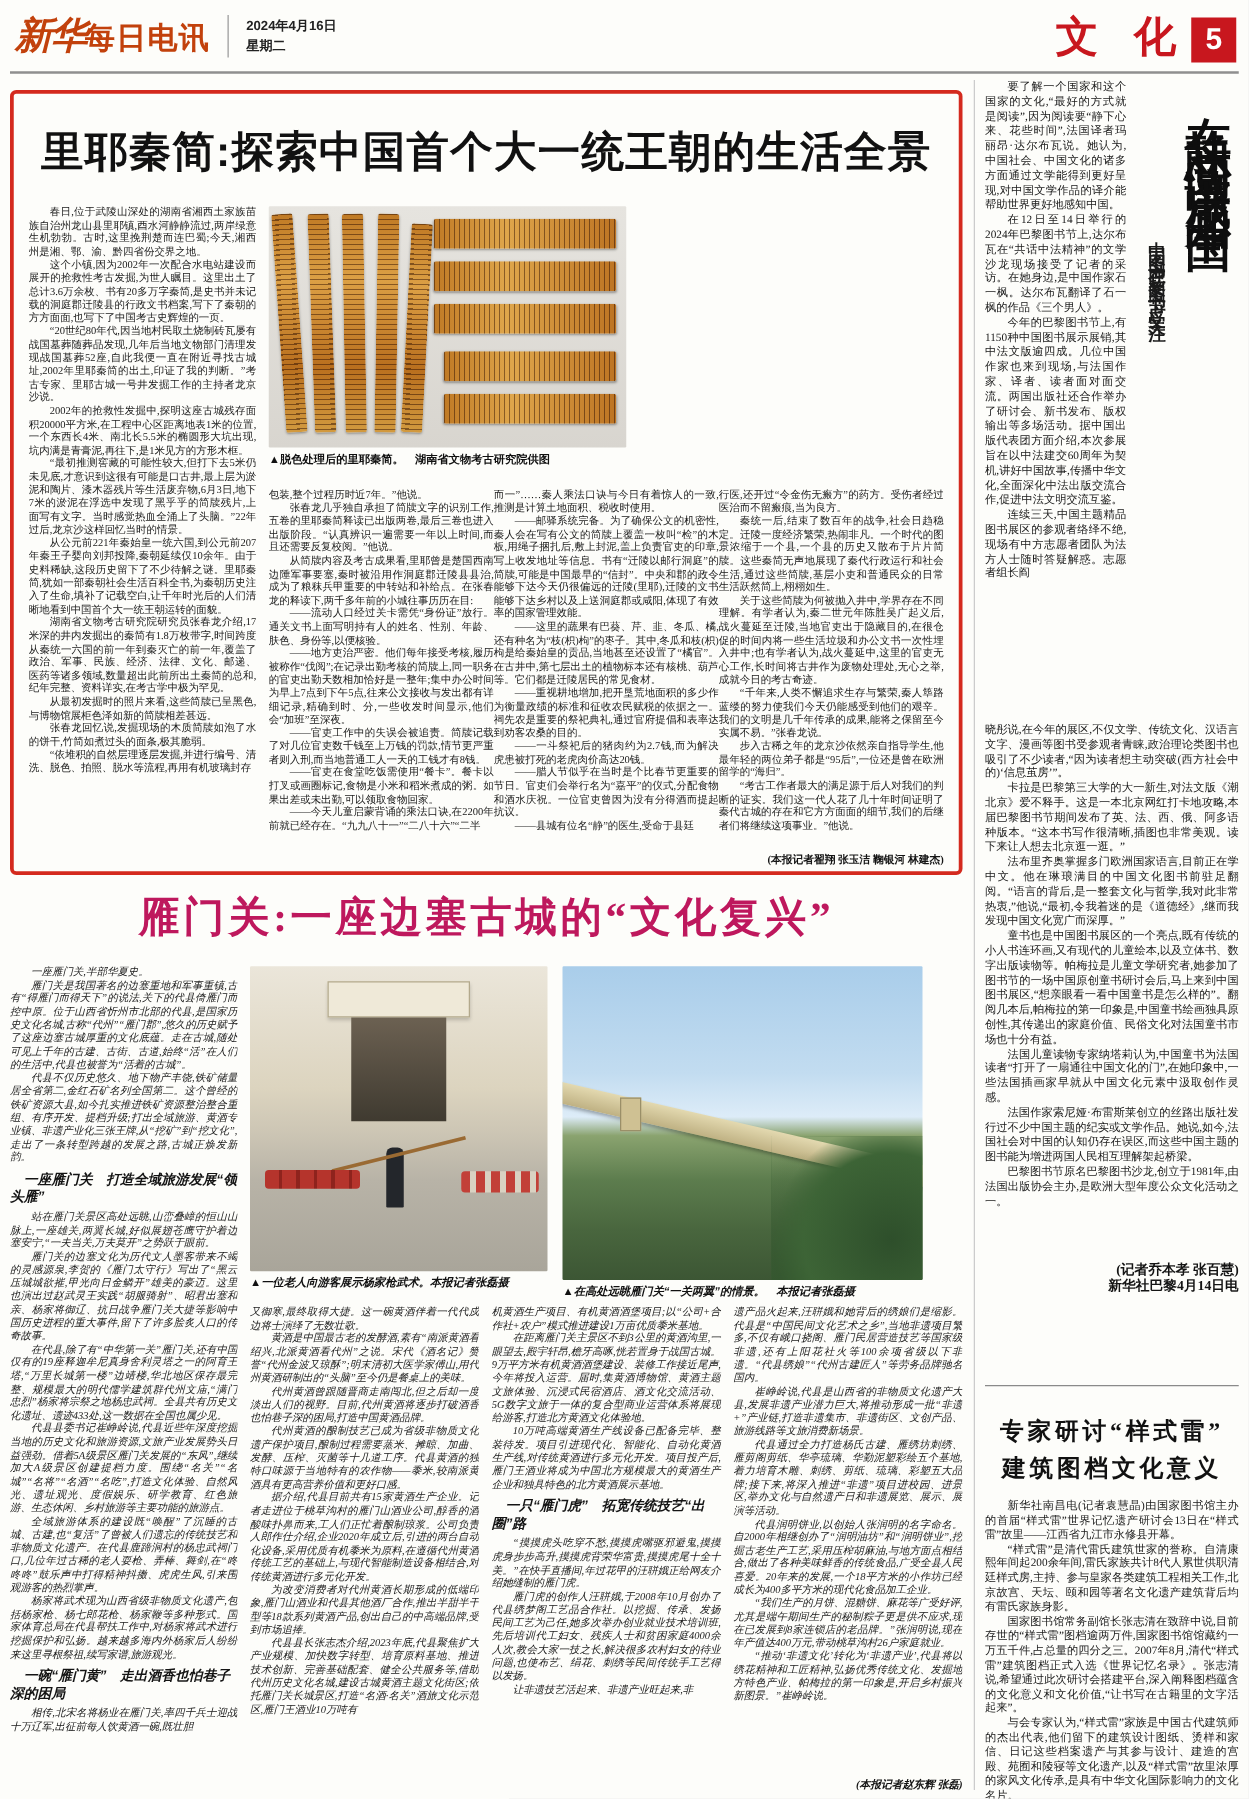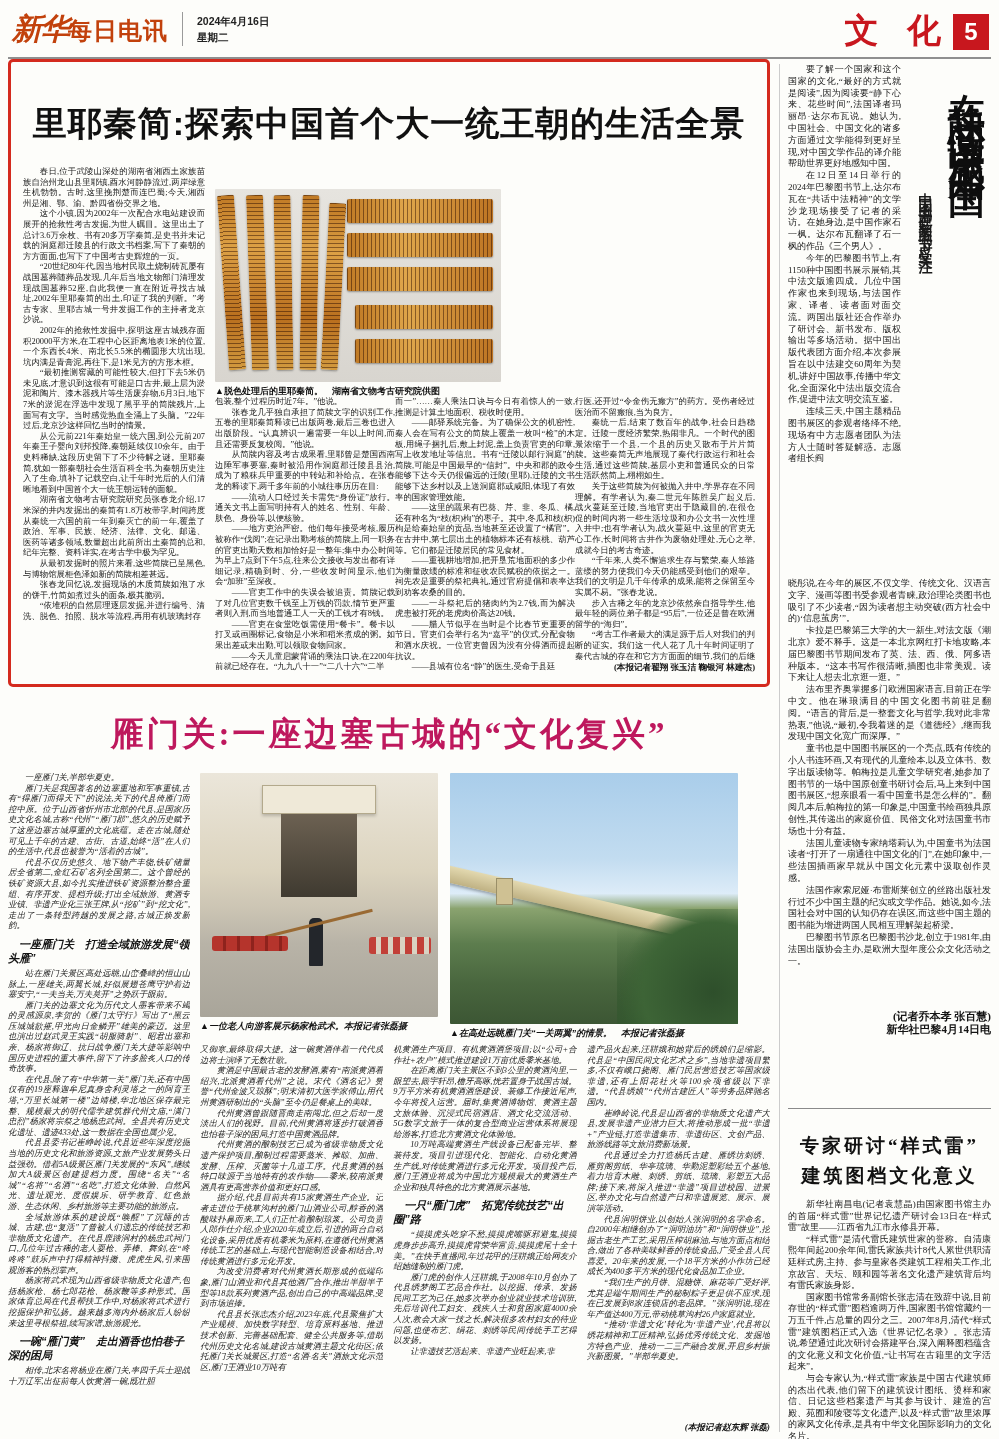--- a/index.html
+++ b/index.html
@@ -22,30 +22,30 @@
 
   
   p.body-paragraph, p.cont { font-size:8.4px; line-height:10.6px; text-align:justify; text-indent:2em; color:#191919; }
   p.cont { text-indent:0; }
   p.subhead { font-family:"Liberation Sans", sans-serif; font-weight:bold; font-size:11px; line-height:14px; margin:5px 0 4px; text-indent:1em; }
   p.byline { font-weight:bold; font-size:8.6px; line-height:11px; text-indent:2em; }
   .col { position:relative; overflow:hidden; }
   .col p.byline { position:absolute; bottom:0; left:0; right:0; background:#fdfdfa; padding-top:2px; text-align:right; }
 
   
-  .main-box { position:absolute; left:8px; top:59px; width:762px; height:628px; border:3px solid #d42a1e; border-radius:5px; padding:23px 12px; overflow:hidden; background:#fdfdfa; }
+  .main-box { position:absolute; left:8px; top:72px; width:762px; height:628px; border:3px solid #d42a1e; border-radius:5px; padding:8px 12px; overflow:hidden; background:#fdfdfa; }
   .main-box h1 { font-family:"Liberation Sans", sans-serif; font-weight:bold; font-size:34px; letter-spacing:1px; text-align:center; margin:16px 0 20px; color:#111; }
-  .mb-body { display:flex; gap:10px; height:528px;align-items:center; }
+  .mb-body { display:flex; gap:10px; height:528px; }
   .col-first { flex:0 0 182px; height:100%; }
   .mb-right { flex:1; display:flex; flex-direction:column; }
   .figs { display:flex; gap:12px; height:208px; }
   .fig { display:flex; flex-direction:column; }
   .fig-img { position:relative; overflow:hidden; border-radius:1px; }
   .cap { font-family:"Liberation Sans", sans-serif; font-weight:bold; font-size:9px; line-height:12px; margin-top:3px; color:#111; }
-  .cols { display:flex; margin-top:0; flex:1; }
+  .cols { display:flex; margin-top:18px; flex:1; }
   .cols .col { flex:1; }
 
   
   .ph-well { width:246px; height:190px; background:radial-gradient(ellipse 62% 52% at 50% 56%, #2c3324 0%, #4a4f38 20%, #8c8866 45%, #aca279 62%, #b9b08b 78%, #c4bc98 100%); }
   .well-pit { position:absolute; left:30%; top:32%; width:40%; height:42%; background:radial-gradient(ellipse at 50% 50%, #14200f 0%, #26301c 55%, transparent 75%); }
   .well-frame { position:absolute; left:37%; top:40%; width:26%; height:24%; background:#0f1c10; border:7px solid #cfc7a4; transform:rotate(-4deg); box-shadow:0 3px 6px rgba(0,0,0,.5); }
   
   .ph-slips { flex:1; width:286px; height:190px; background:linear-gradient(180deg,#e6e4df,#d8d5cf); }
   .slip { position:absolute; background:linear-gradient(180deg,#c07a25,#dca045 30%,#b96f1e 70%,#d29a3f); background-blend-mode:multiply; border-radius:2px; box-shadow:0 1px 2px rgba(0,0,0,.35); }
   .slip.v { top:6px; bottom:12px; width:17px; background-image:repeating-linear-gradient(180deg, rgba(60,30,5,.5) 0 1px, rgba(0,0,0,0) 1px 4px), linear-gradient(180deg,#c07a25,#dca045 30%,#b96f1e 70%,#d29a3f); }
@@ -268,21 +268,21 @@
               <p class="body-paragraph">“摸摸虎头吃穿不愁,摸摸虎嘴驱邪避鬼,摸摸虎身步步高升,摸摸虎背荣华富贵,摸摸虎尾十全十美。”在快手直播间,年过花甲的汪聠娥正给网友介绍她缝制的雁门虎。</p>
               <p class="body-paragraph">雁门虎的创作人汪聠娥,于2008年10月创办了代县绣梦阁工艺品合作社。以挖掘、传承、发扬民间工艺为己任,她多次举办创业就业技术培训班,先后培训代工妇女、残疾人士和贫困家庭4000余人次,教会大家一技之长,解决很多农村妇女的待业问题,也使布艺、绢花、刺绣等民间传统手工艺得以发扬。</p>
               <p class="body-paragraph">让非遗技艺活起来、非遗产业旺起来,非</p>
             </div>
           <div class="col">
               <p class="cont">遗产品火起来,汪聠娥和她背后的绣娘们是缩影。代县是“中国民间文化艺术之乡”,当地非遗项目繁多,不仅有峨口挠阁、雁门民居营造技艺等国家级非遗,还有上阳花社火等100余项省级以下非遗。“代县绣娘”“代州古建匠人”等劳务品牌驰名国内。</p>
               <p class="body-paragraph">崔峥岭说,代县是山西省的非物质文化遗产大县,发展非遗产业潜力巨大,将推动形成一批“非遗+”产业链,打造非遗集市、非遗街区、文创产品、旅游线路等文旅消费新场景。</p>
               <p class="body-paragraph">代县通过全力打造杨氏古建、雁绣坊刺绣、雁剪阁剪纸、华亭琉璃、华勤泥塑彩绘五个基地,着力培育木雕、刺绣、剪纸、琉璃、彩塑五大品牌;接下来,将深入推进“非遗”项目进校园、进景区,举办文化与自然遗产日和非遗展览、展示、展演等活动。</p>
               <p class="body-paragraph">代县润明饼业,以创始人张润明的名字命名。自2000年相继创办了“润明油坊”和“润明饼业”,挖掘古老生产工艺,采用压榨胡麻油,与地方面点相结合,做出了各种美味鲜香的传统食品,广受全县人民喜爱。20年来的发展,一个18平方米的小作坊已经成长为400多平方米的现代化食品加工企业。</p>
               <p class="body-paragraph">“我们生产的月饼、混糖饼、麻花等广受好评,尤其是端午期间生产的秘制粽子更是供不应求,现在已发展到8家连锁店的老品牌。”张润明说,现在年产值达400万元,带动桃草沟村26户家庭就业。</p>
-              <p class="body-paragraph">“推动‘非遗文化’转化为‘非遗产业’,代县将以绣花精神和工匠精神,弘扬优秀传统文化、发掘地方特色产业、推动一二三产融合发展,开启乡村振兴新图景。”半部华夏史。</p>
+              <p class="body-paragraph">“推动‘非遗文化’转化为‘非遗产业’,代县将以绣花精神和工匠精神,弘扬优秀传统文化、发掘地方特色产业、帕梅拉的第一印象是,开启乡村振兴新图景。”崔峥岭说。</p>
               <p class="byline">(本报记者赵东辉 张磊)</p>
             </div>
         </div>
       </div>
     </div>
   </section>
 
   <section class="ysl">
     <h3>
       <span style="display:block">专家研讨“样式雷”</span>

